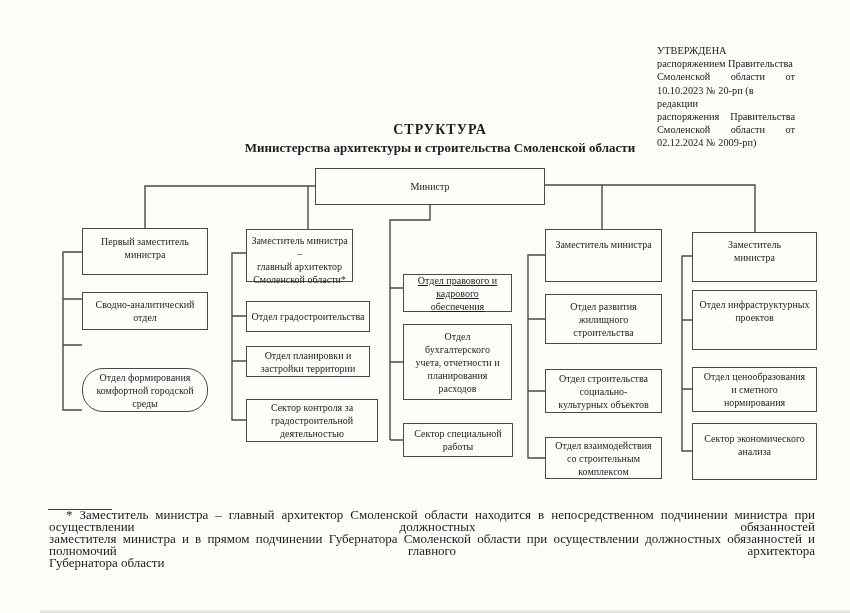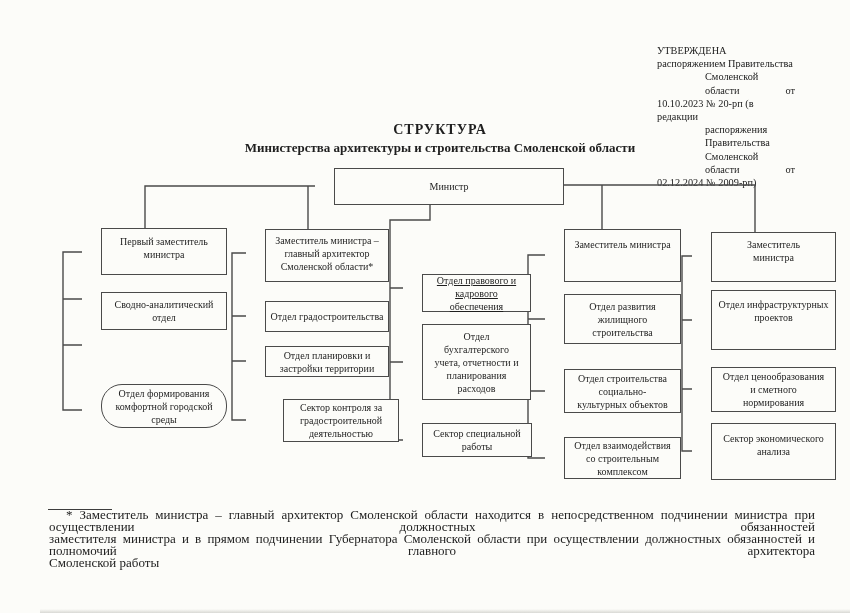--- a/index.html
+++ b/index.html
@@ -15,34 +15,33 @@
     content:"";position:absolute;left:40px;right:0;bottom:0;height:4px;
     background:linear-gradient(to top,rgba(150,150,145,.35),rgba(150,150,145,0));
     pointer-events:none;
   }
   
   .approval{
     position:absolute;left:657px;top:44px;width:138px;
     font-size:10.3px;line-height:13.2px;color:#222;
   }
   .ap-line{text-align:left;}
-  .ap-line.just{text-align:justify;text-align-last:justify;margin-left:48px;}
+  .ap-line.just{text-align:justify;text-align-last:justify;}
   
   .title-block{position:absolute;left:15px;top:121px;width:850px;text-align:center;}
   .title1{font-size:14px;font-weight:bold;letter-spacing:1px;line-height:17px;}
   .title2{font-size:13px;font-weight:bold;line-height:19px;}
   
   .box{
     position:absolute;box-sizing:border-box;
     border:1.4px solid #4a4a4a;
     background:#fcfcf9;
     display:flex;align-items:center;justify-content:flex-start;
     text-align:center;font-size:10px;line-height:13px;
     padding:1px 2px;
-    margin-left:19px;
   }
   .box span{white-space:pre-line;display:block;width:100%;}
   .box.top{align-items:flex-start;}
   
   .wires{position:absolute;left:0;top:0;pointer-events:none;}
   
   .fn-sep{position:absolute;left:48px;top:509px;width:64px;border-top:1px solid #3d3d3d;}
   .footnote{
     position:absolute;left:49px;top:509px;width:766px;
     font-size:13px;line-height:12px;color:#1c1c1c;
@@ -86,39 +85,39 @@
   </div>
 
   <div class="box top" style="left:82px;top:228px;width:126px;height:47px;padding-top:6px;">
     <span>Первый заместитель
 министра</span>
   </div>
   <div class="box" style="left:82px;top:292px;width:126px;height:38px;">
     <span>Сводно-аналитический
 отдел</span>
   </div>
-  <div class="box" style="left:82px;top:384px;width:126px;height:44px;border-radius:21px;">
+  <div class="box" style="left:82px;top:368px;width:126px;height:44px;border-radius:21px;">
     <span>Отдел формирования
 комфортной городской
 среды</span>
   </div>
 
-  <div class="box top" style="left:246px;top:229px;width:124px;height:53px;padding-top:4px;">
+  <div class="box top" style="left:246px;top:229px;width:107px;height:53px;padding-top:4px;">
     <span>Заместитель министра –
 главный архитектор
 Смоленской области*</span>
   </div>
   <div class="box" style="left:246px;top:301px;width:124px;height:31px;">
     <span>Отдел градостроительства</span>
   </div>
   <div class="box" style="left:246px;top:346px;width:124px;height:31px;">
     <span>Отдел планировки и
 застройки территории</span>
   </div>
-  <div class="box" style="left:264px;top:399px;width:116px;height:43px;">
+  <div class="box" style="left:246px;top:399px;width:132px;height:43px;">
     <span>Сектор контроля за
 градостроительной
 деятельностью</span>
   </div>
 
   <div class="box" style="left:403px;top:274px;width:109px;height:38px;text-decoration:underline;">
     <span>Отдел правового и
 кадрового
 обеспечения</span>
   </div>
@@ -168,16 +167,16 @@
   </div>
   <div class="box top" style="left:692px;top:423px;width:125px;height:57px;padding-top:8px;">
     <span>Сектор экономического
 анализа</span>
   </div>
 
   <div class="fn-sep"></div>
   <div class="footnote">
     <div class="fn-line first">* Заместитель министра – главный архитектор Смоленской области  находится в непосредственном  подчинении министра при осуществлении должностных обязанностей</div>
     <div class="fn-line">заместителя министра и в прямом подчинении Губернатора Смоленской области при осуществлении должностных обязанностей и полномочий главного архитектора</div>
-    <div class="fn-line last">Смоленской работы</div>
+    <div class="fn-line last">Губернатора области</div>
   </div>
 
 </div>
 
 </body></html>

